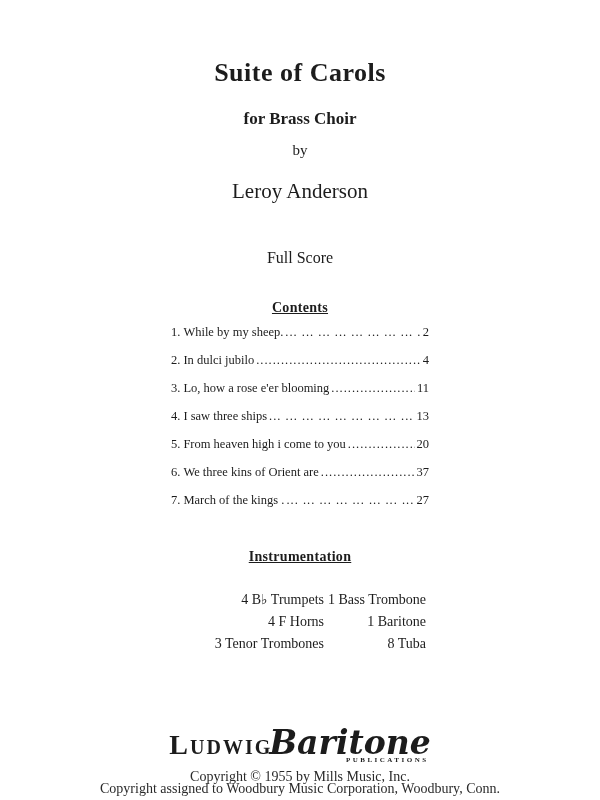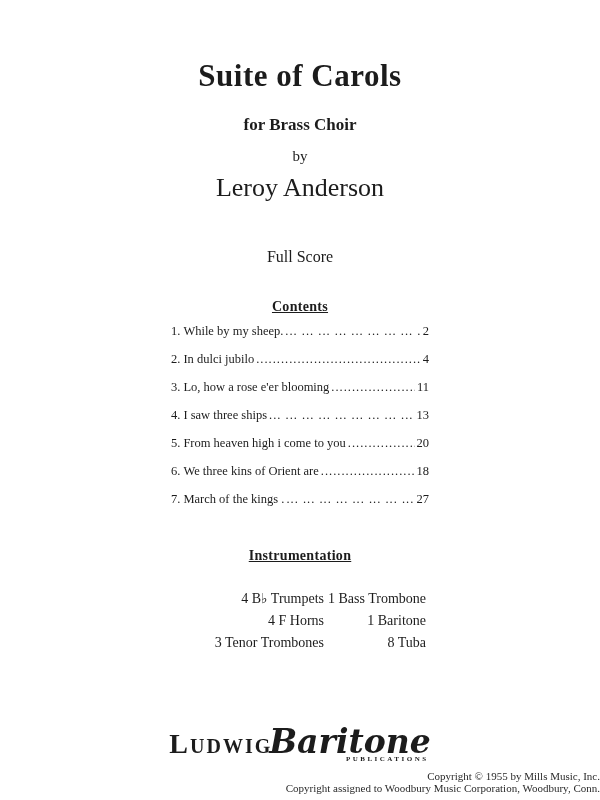--- a/index.html
+++ b/index.html
@@ -9,37 +9,37 @@
     color: #1c1c1c;
     -webkit-font-smoothing: antialiased;
   }
   .page {
     width: 600px; height: 800px;
     padding-top: 58px;
     overflow: hidden;
     text-align: center;
   }
   .title {
-    font-size: 31px;
+    font-size: 26px;
     font-weight: bold;
     letter-spacing: 0.5px;
     line-height: 1.15;
   }
   .subtitle {
     margin-top: 21px;
     font-size: 17px;
     font-weight: bold;
   }
   .byline {
     margin-top: 13px;
     font-size: 15px;
   }
   .composer {
-    margin-top: 8px;
-    font-size: 26px;
+    margin-top: 20px;
+    font-size: 21px;
   }
   .score-type {
     margin-top: 45px;
     font-size: 16px;
   }
   .section-heading {
     font-size: 14px;
     font-weight: bold;
     text-decoration: underline;
     letter-spacing: 0.3px;
@@ -111,24 +111,23 @@
   .logo-publications {
     font-size: 7px;
     font-weight: bold;
     letter-spacing: 2.5px;
     text-transform: uppercase;
     margin-top: -3px;
     padding-right: 2px;
   }
   .copyright {
     margin-top: 7px;
-    font-size: 11px;
+    font-size: 14px;
     line-height: 12px;
     color: #2a2a2a;
-    text-align: right;
   }
 </style>
 </head>
 <body>
 
 <div class="page">
 
   <div class="title">Suite of Carols</div>
   <div class="subtitle">for Brass Choir</div>
   <div class="byline">by</div>
@@ -165,21 +164,21 @@
     <div class="toc-row">
       <span class="toc-num">5.</span>
       <span class="toc-title">From heaven high i come to you</span>
       <span class="toc-leader">...................................................................................</span>
       <span class="toc-page">20</span>
     </div>
     <div class="toc-row">
       <span class="toc-num">6.</span>
       <span class="toc-title">We three kins of Orient are</span>
       <span class="toc-leader">...................................................................................</span>
-      <span class="toc-page">18</span>
+      <span class="toc-page">37</span>
     </div>
     <div class="toc-row">
       <span class="toc-num">7.</span>
       <span class="toc-title">March of the kings .</span>
       <span class="toc-leader"> ... ... ... ... ... ... ... ... ... ... ... ... ... ... ...</span>
       <span class="toc-page">27</span>
     </div>
   </div>
 
   <div class="section-heading instrumentation-heading">Instrumentation</div>

